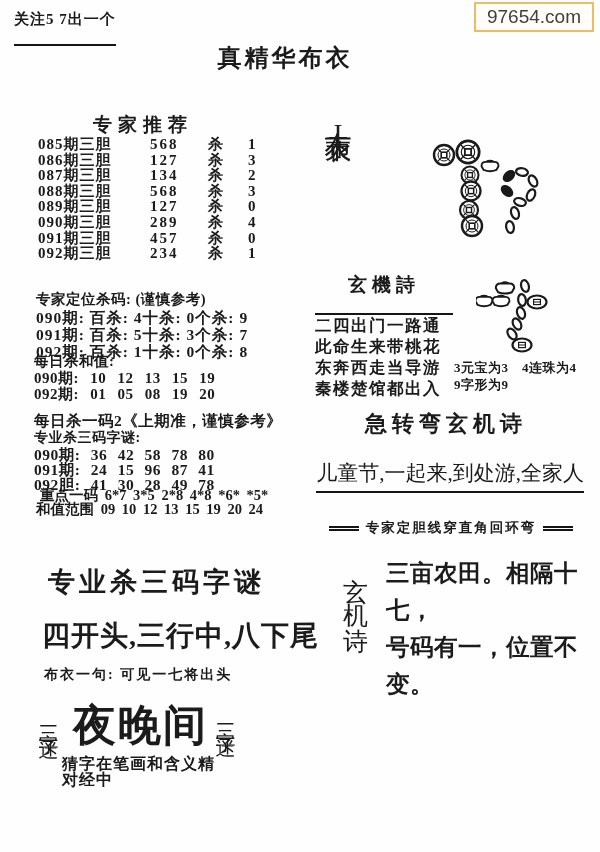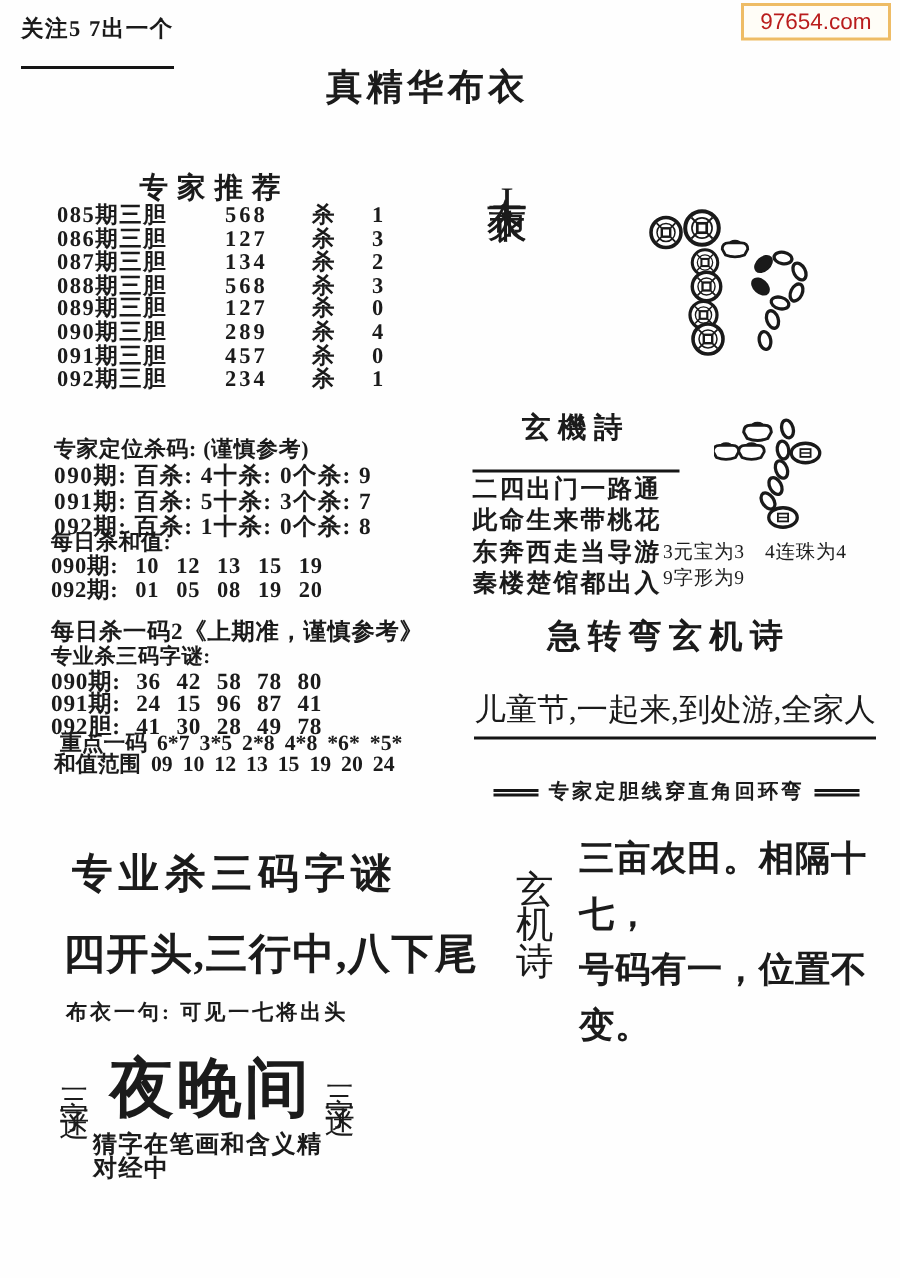--- a/index.html
+++ b/index.html
@@ -3,23 +3,23 @@
 <meta charset="utf-8">
 <style>
   *{margin:0;padding:0;box-sizing:border-box}
   html,body{background:#ffffff}
   .page{position:relative;width:600px;height:852px;background:#fefefe;overflow:hidden;
         font-family:"Liberation Serif","DejaVu Serif",serif;color:#1b1b1b}
 
   
   .top-note{position:absolute;left:14px;top:10px;font-size:15px;font-weight:bold;
             letter-spacing:1px;border-bottom:2px solid #151515;padding-bottom:15px}
-  .site-box{position:absolute;right:6px;top:2px;border:2px solid #eebc66;color:#b91c1c;
+  .site-box{position:absolute;right:6px;top:2px;border:2px solid #eebc66;color:#404040;
             background:#fffdf7;font-family:"Liberation Sans","DejaVu Sans",sans-serif;
-            font-size:15px;padding:2px 11px;text-decoration:none;display:block}
+            font-size:19px;padding:2px 11px;text-decoration:none;display:block}
   .main-title{position:absolute;left:0;top:42px;width:570px;text-align:center;
               font-size:24px;font-weight:bold;letter-spacing:3px}
 
   
   .rec-header{position:absolute;left:93px;top:112px;font-size:19px;font-weight:bold;letter-spacing:6px}
   .rec-rows{position:absolute;left:38px;top:137px;width:240px;font-size:15px;font-weight:bold;line-height:15.6px}
   .rec-row{display:flex}
   .rr-issue{width:112px;letter-spacing:1px}
   .rr-dan{width:58px;letter-spacing:2px}
   .rr-kill{width:40px}
@@ -52,21 +52,21 @@
   
   .buyi-vert{position:absolute;left:324px;top:111px;font-size:27px;line-height:1.0;letter-spacing:2px}
   .graphic1{position:absolute;left:423px;top:132px}
   .graphic2{position:absolute;left:476px;top:260px}
 
   .xuanji-box{position:absolute;left:315px;top:272px;width:138px}
   .xb-title{font-size:19px;font-weight:bold;text-align:center;letter-spacing:5px;
             border-bottom:2px solid #151515;padding-bottom:15px}
   .xb-line{font-size:16.5px;font-weight:bold;line-height:20px;letter-spacing:1.5px;margin-top:1px}
 
-  .g-captions{position:absolute;left:442px;top:359px;font-size:13px;font-weight:normal;line-height:17px;letter-spacing:.5px}
+  .g-captions{position:absolute;left:454px;top:359px;font-size:13px;font-weight:bold;line-height:17px;letter-spacing:.5px}
 
   .sharp-title{position:absolute;left:310px;top:409px;width:272px;text-align:center;
                font-size:22px;font-weight:bold;letter-spacing:5px}
   .sharp-line-wrap{position:absolute;left:314px;top:459px;width:272px;text-align:center}
   .sharp-line{display:inline-block;font-size:21px;font-weight:normal;border-bottom:2px solid #151515;padding-bottom:4px}
 
   .divider{position:absolute;left:318px;top:519px;width:266px;display:flex;align-items:center;justify-content:center;gap:7px}
   .divider .seg{width:30px;height:5px;border-top:2px solid #151515;border-bottom:2px solid #151515}
   .divider .txt{font-size:13.5px;font-weight:bold;letter-spacing:2px;white-space:nowrap}
 

